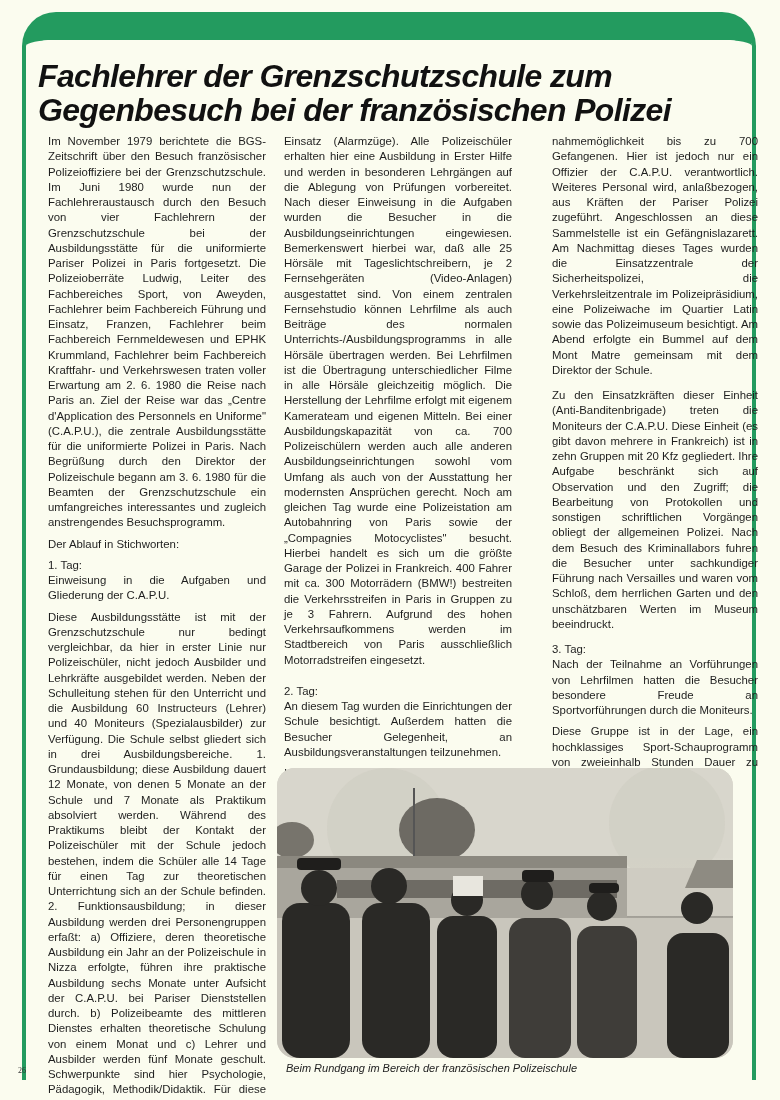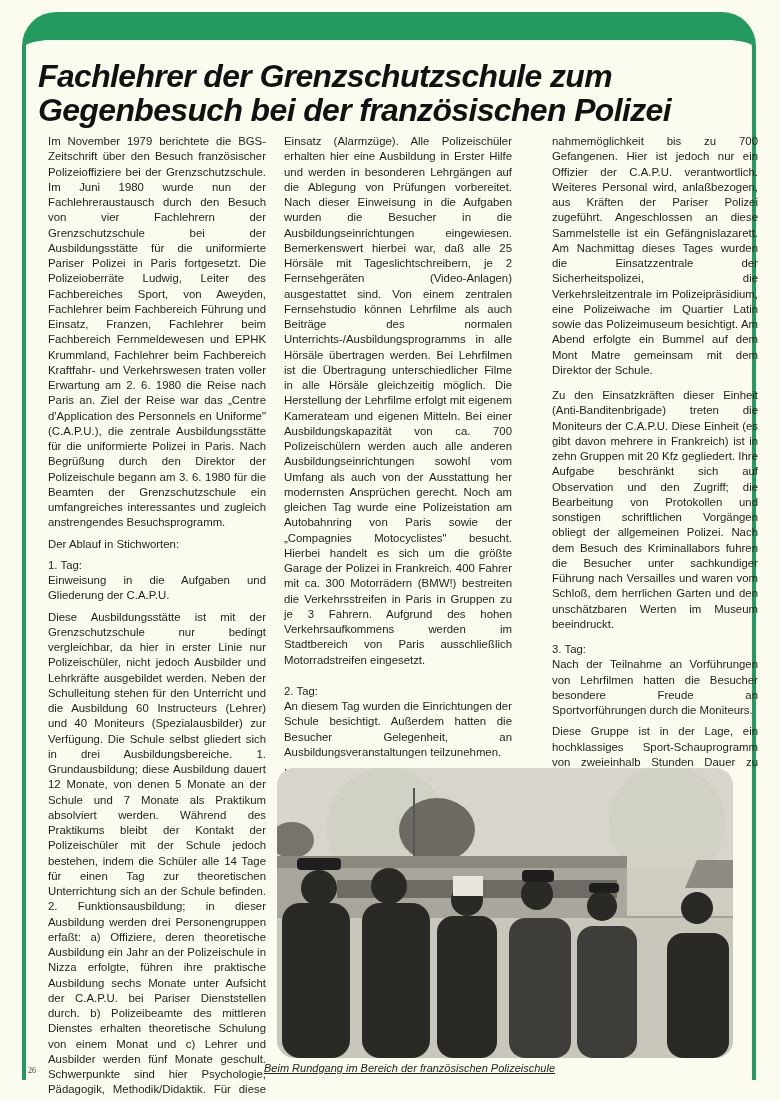--- a/index.html
+++ b/index.html
@@ -31,30 +31,30 @@
   .col {
     position:absolute; top:134px;
     font-size:11.4px; line-height:15.25px; text-align:justify;
     hyphens:manual;
   }
   .col p { margin:0 0 6px 8px; }
   .c1 { left:40px; width:226px; }
   .c2 { left:276px; width:236px; }
   .c3 { left:544px; width:214px; }
   .page-number {
-    position:absolute; left:28px; top:1066px; font-size:8px; color:#333;font-family:Liberation Serif, serif;
+    position:absolute; left:18px; top:1066px; font-size:8px; color:#333;font-family:Liberation Serif, serif;
   }
   .photo {
     position:absolute; left:277px; top:768px; width:456px; height:290px;
     border-radius:18px; overflow:hidden;
     background:linear-gradient(#d4d2c6 0%, #dcdad0 42%, #8a8780 48%, #c8c5bb 56%, #d8d6cc 100%);
   }
   .photo svg { display:block; }
   .caption {
-    position:absolute; left:264px; top:1062px; font-size:11px; font-style:italic; color:#222;text-decoration:underline;
+    position:absolute; left:286px; top:1062px; font-size:11px; font-style:italic; color:#222;
   }
 </style>
 </head>
 <body>
 
 <div class="frame"></div>
 <div class="frame-inner"></div>
 
 <h1 class="title">
   <span>Fachlehrer der Grenzschutzschule zum</span><br>

